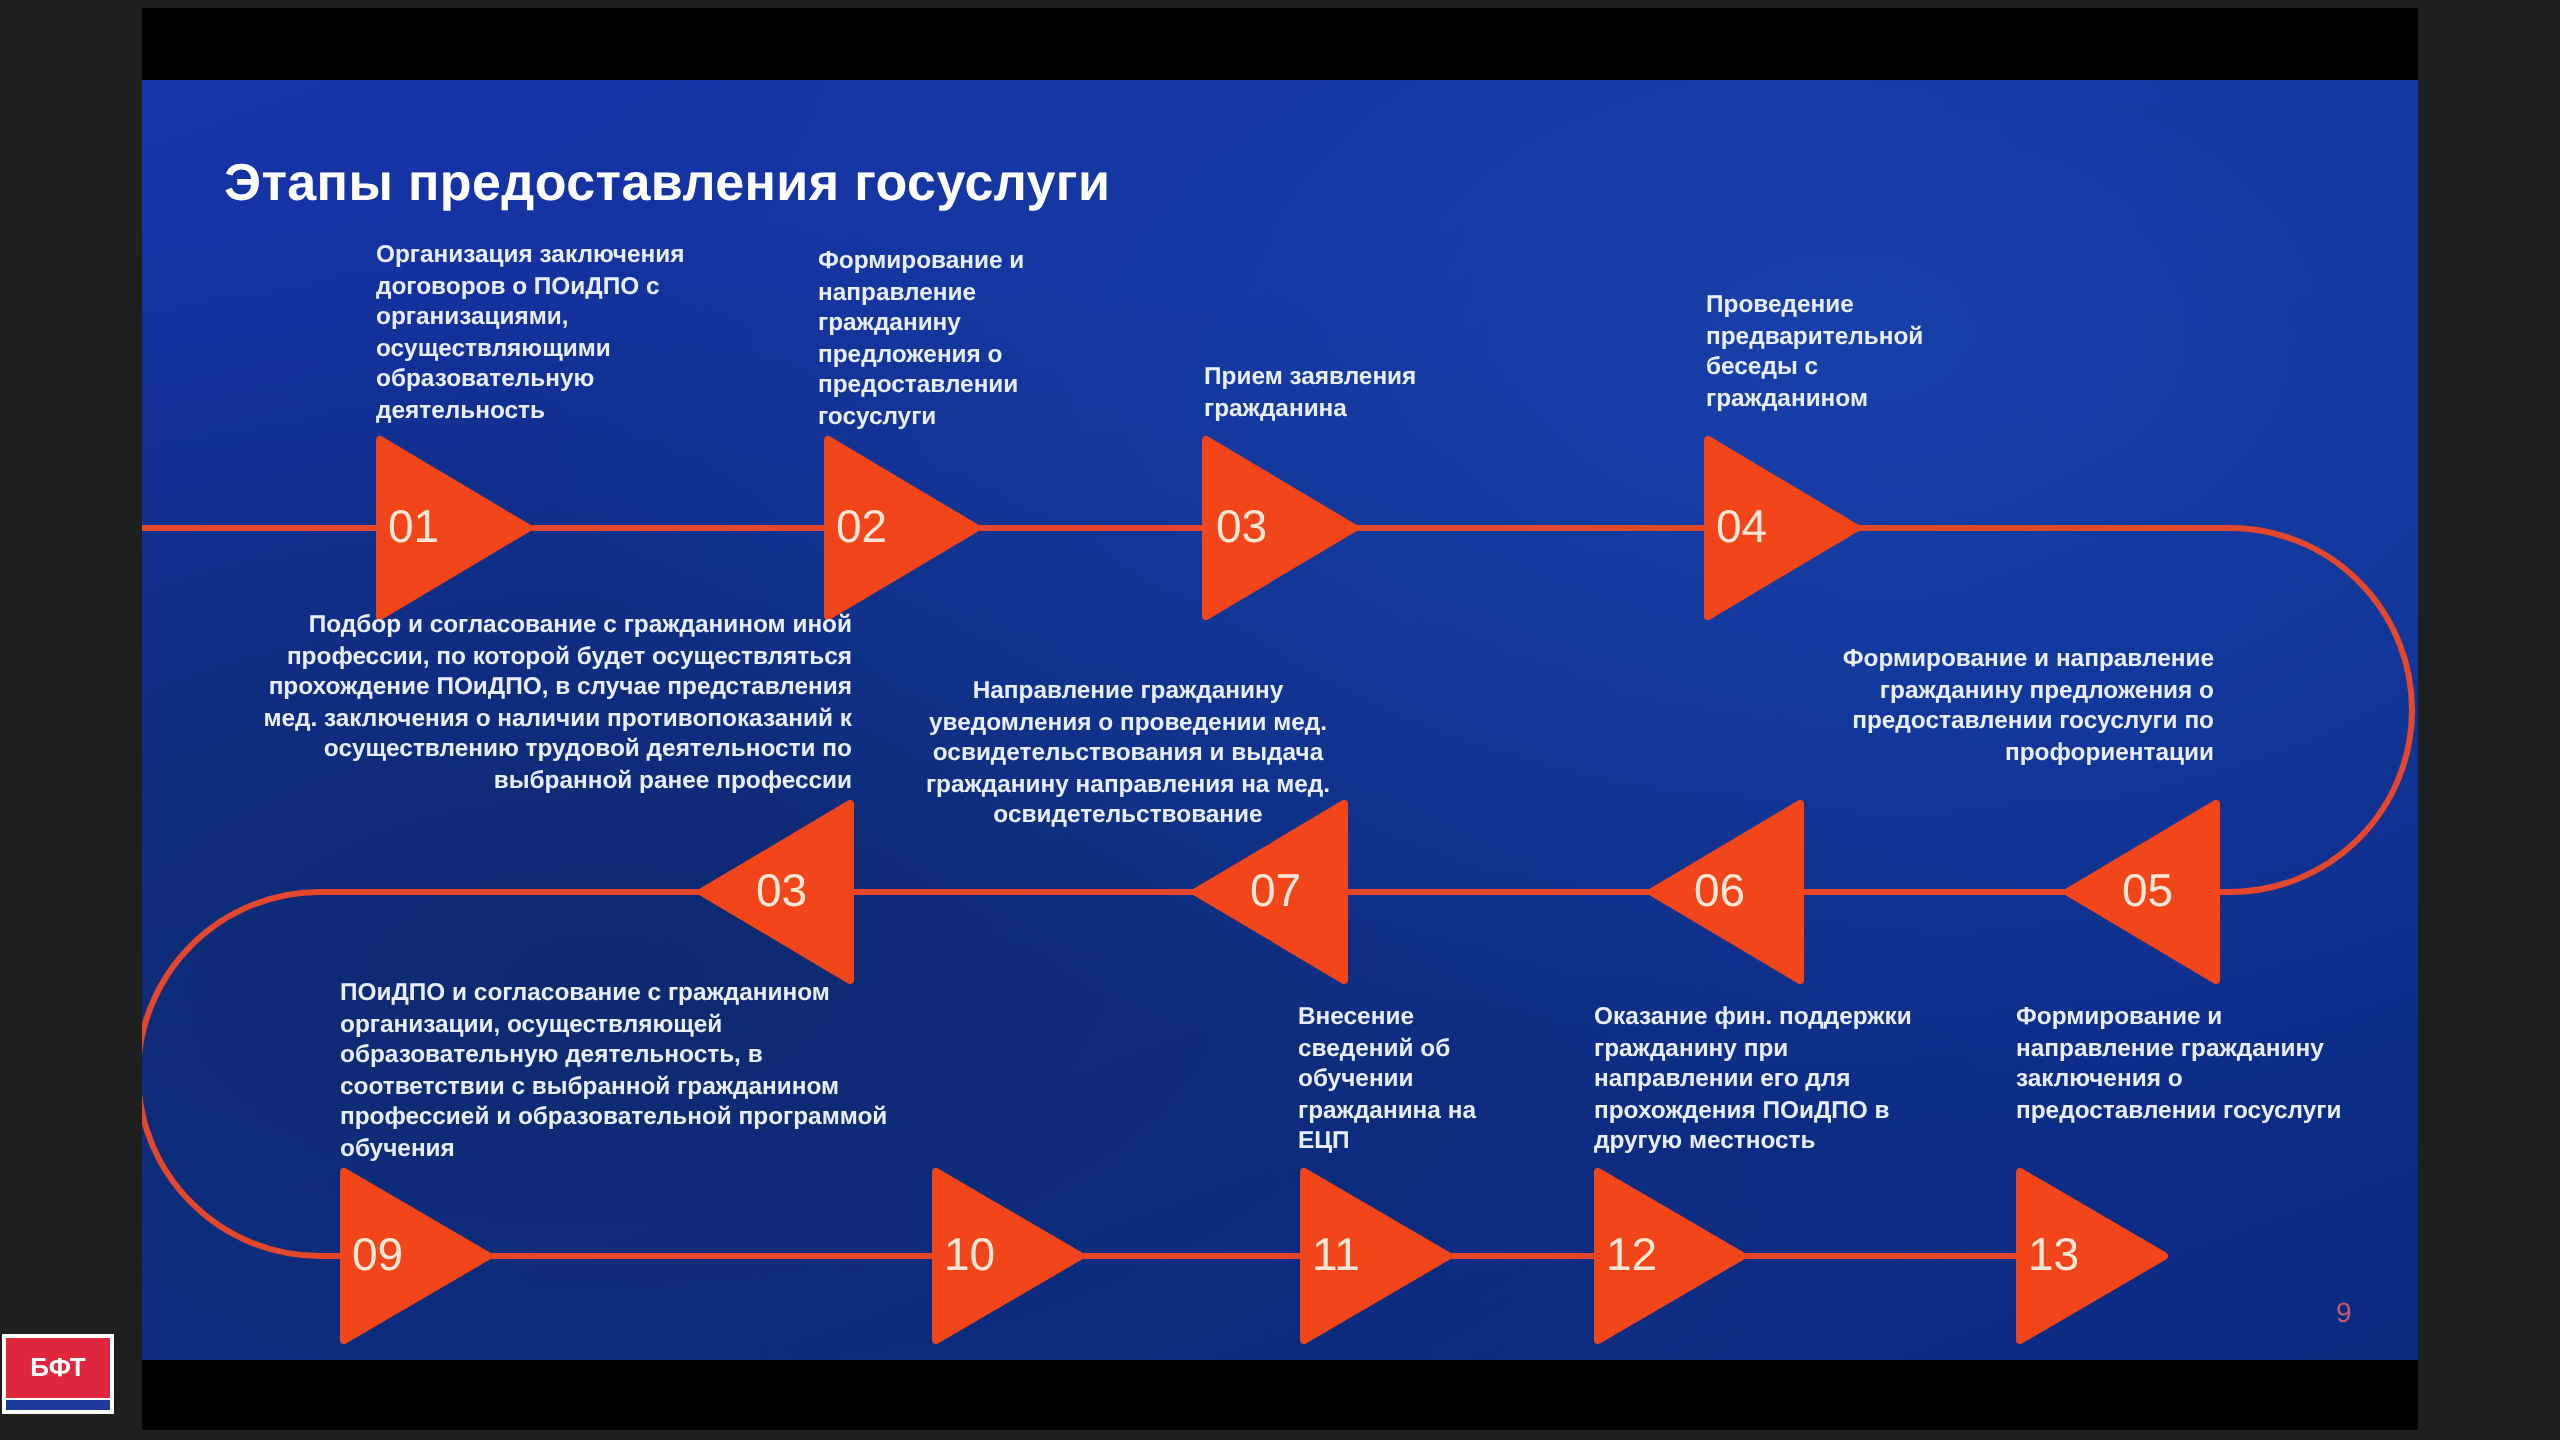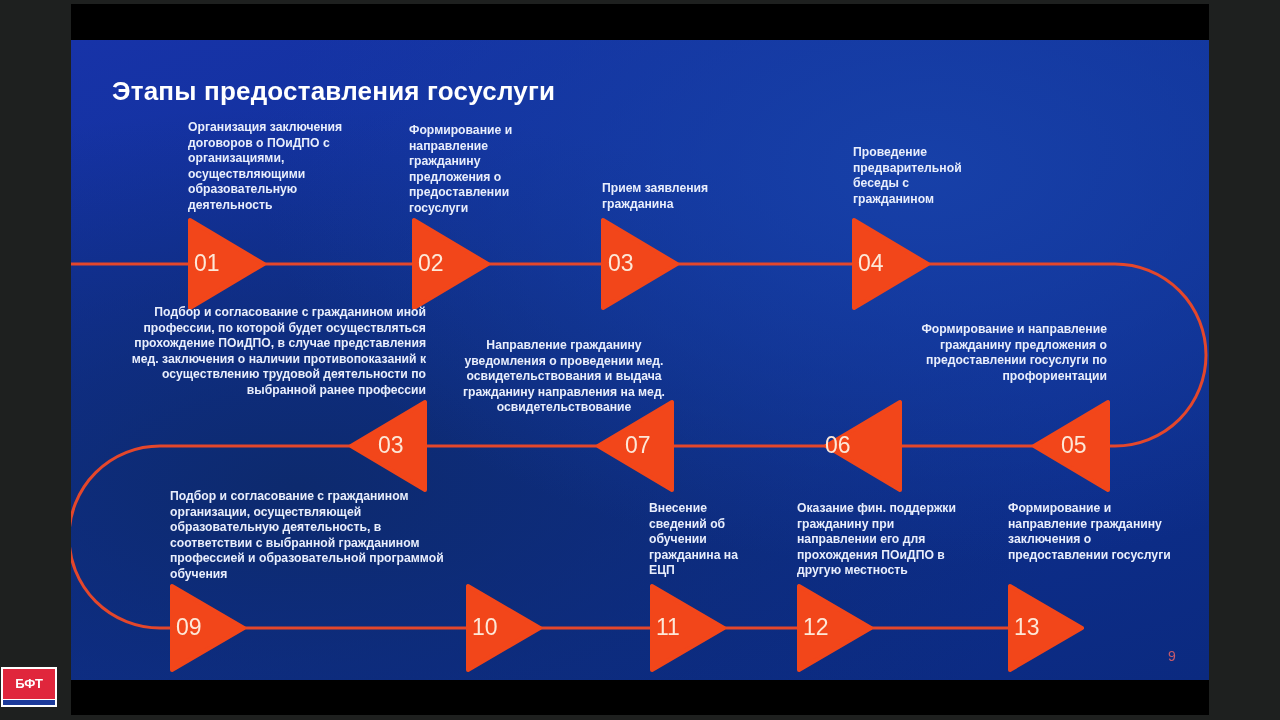--- a/index.html
+++ b/index.html
@@ -54,39 +54,39 @@
       <polygon points="728,546 728,630 800,588"></polygon>
       <polygon points="939,546 939,630 1011,588"></polygon>
     </g>
   </svg>
 
   <div class="badge-num" style="left:123px; top:210px;">01</div>
   <div class="badge-num" style="left:347px; top:210px;">02</div>
   <div class="badge-num" style="left:537px; top:210px;">03</div>
   <div class="badge-num" style="left:787px; top:210px;">04</div>
   <div class="badge-num" style="left:990px; top:392px;">05</div>
-  <div class="badge-num" style="left:754px; top:392px;">06</div>
+  <div class="badge-num" style="left:776px; top:392px;">06</div>
   <div class="badge-num" style="left:554px; top:392px;">07</div>
   <div class="badge-num" style="left:307px; top:392px;">03</div>
   <div class="badge-num" style="left:105px; top:574px;">09</div>
   <div class="badge-num" style="left:401px; top:574px;">10</div>
   <div class="badge-num" style="left:585px; top:574px;">11</div>
   <div class="badge-num" style="left:732px; top:574px;">12</div>
   <div class="badge-num" style="left:943px; top:574px;">13</div>
 
   <div class="step-label" style="left:117px; top:80px; width:190px;">Организация заключения договоров о ПОиДПО с организациями, осуществляющими образовательную деятельность</div>
   <div class="step-label" style="left:338px; top:83px; width:118px;">Формирование и направление гражданину предложения о предоставлении госуслуги</div>
   <div class="step-label" style="left:531px; top:141px; width:130px;">Прием заявления гражданина</div>
   <div class="step-label" style="left:782px; top:105px; width:130px;">Проведение предварительной беседы с гражданином</div>
 
   <div class="step-label right" style="left:845px; top:282px; width:191px;">Формирование и направление гражданину предложения о предоставлении госуслуги по профориентации</div>
   <div class="step-label right" style="left:390px; top:298px; width:206px;text-align:center;">Направление гражданину уведомления о проведении мед. освидетельствования и выдача гражданину направления на мед. освидетельствование</div>
   <div class="step-label right" style="left:40px; top:265px; width:315px;">Подбор и согласование с гражданином иной профессии, по которой будет осуществляться прохождение ПОиДПО, в случае представления мед. заключения о наличии противопоказаний к осуществлению трудовой деятельности по выбранной ранее профессии</div>
 
-  <div class="step-label" style="left:99px; top:449px; width:290px;">Подбор и согласование с гражданином организации, осуществляющей образовательную деятельность, в соответствии с выбранной гражданином профессией и образовательной программой обучения</div>
+  <div class="step-label" style="left:99px; top:449px; width:290px;">ПОиДПО и согласование с гражданином организации, осуществляющей образовательную деятельность, в соответствии с выбранной гражданином профессией и образовательной программой обучения</div>
   <div class="step-label" style="left:578px; top:461px; width:110px;">Внесение сведений об обучении гражданина на ЕЦП</div>
   <div class="step-label" style="left:726px; top:461px; width:180px;">Оказание фин. поддержки гражданину при направлении его для прохождения ПОиДПО в другую местность</div>
   <div class="step-label" style="left:937px; top:461px; width:185px;">Формирование и направление гражданину заключения о предоставлении госуслуги</div>
 
   <div class="page-num">9</div>
 </div>
 
 <div class="logo">
   <div class="logo-red">БФТ</div>
   <div class="logo-blue"></div>

